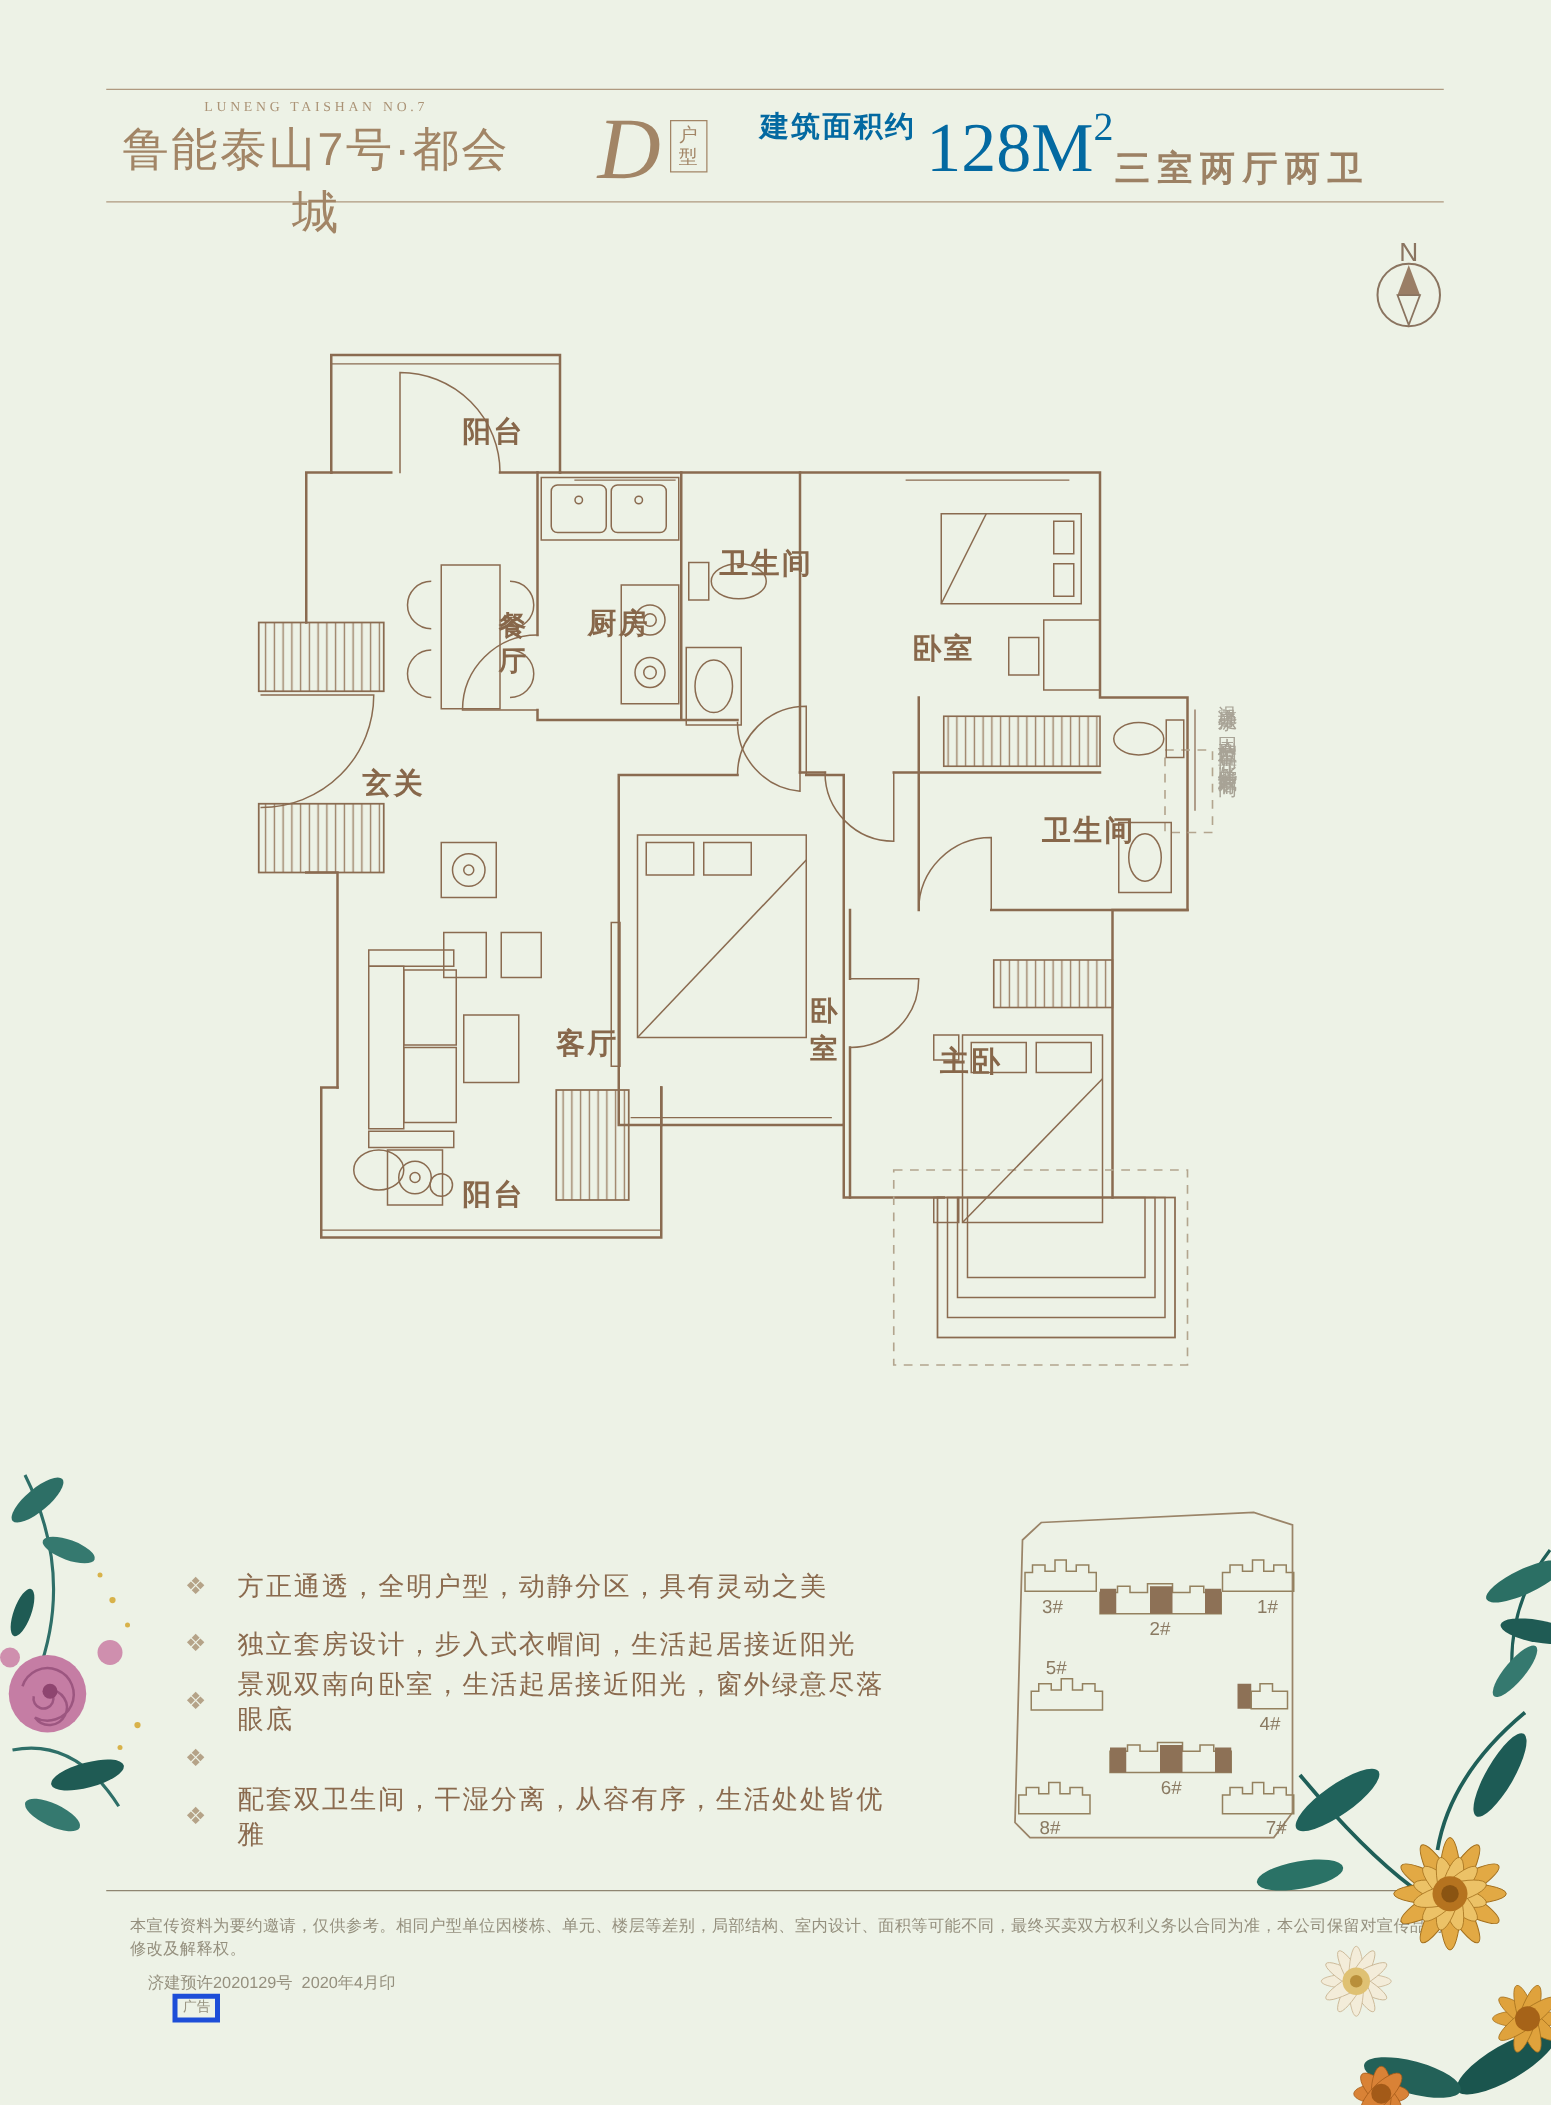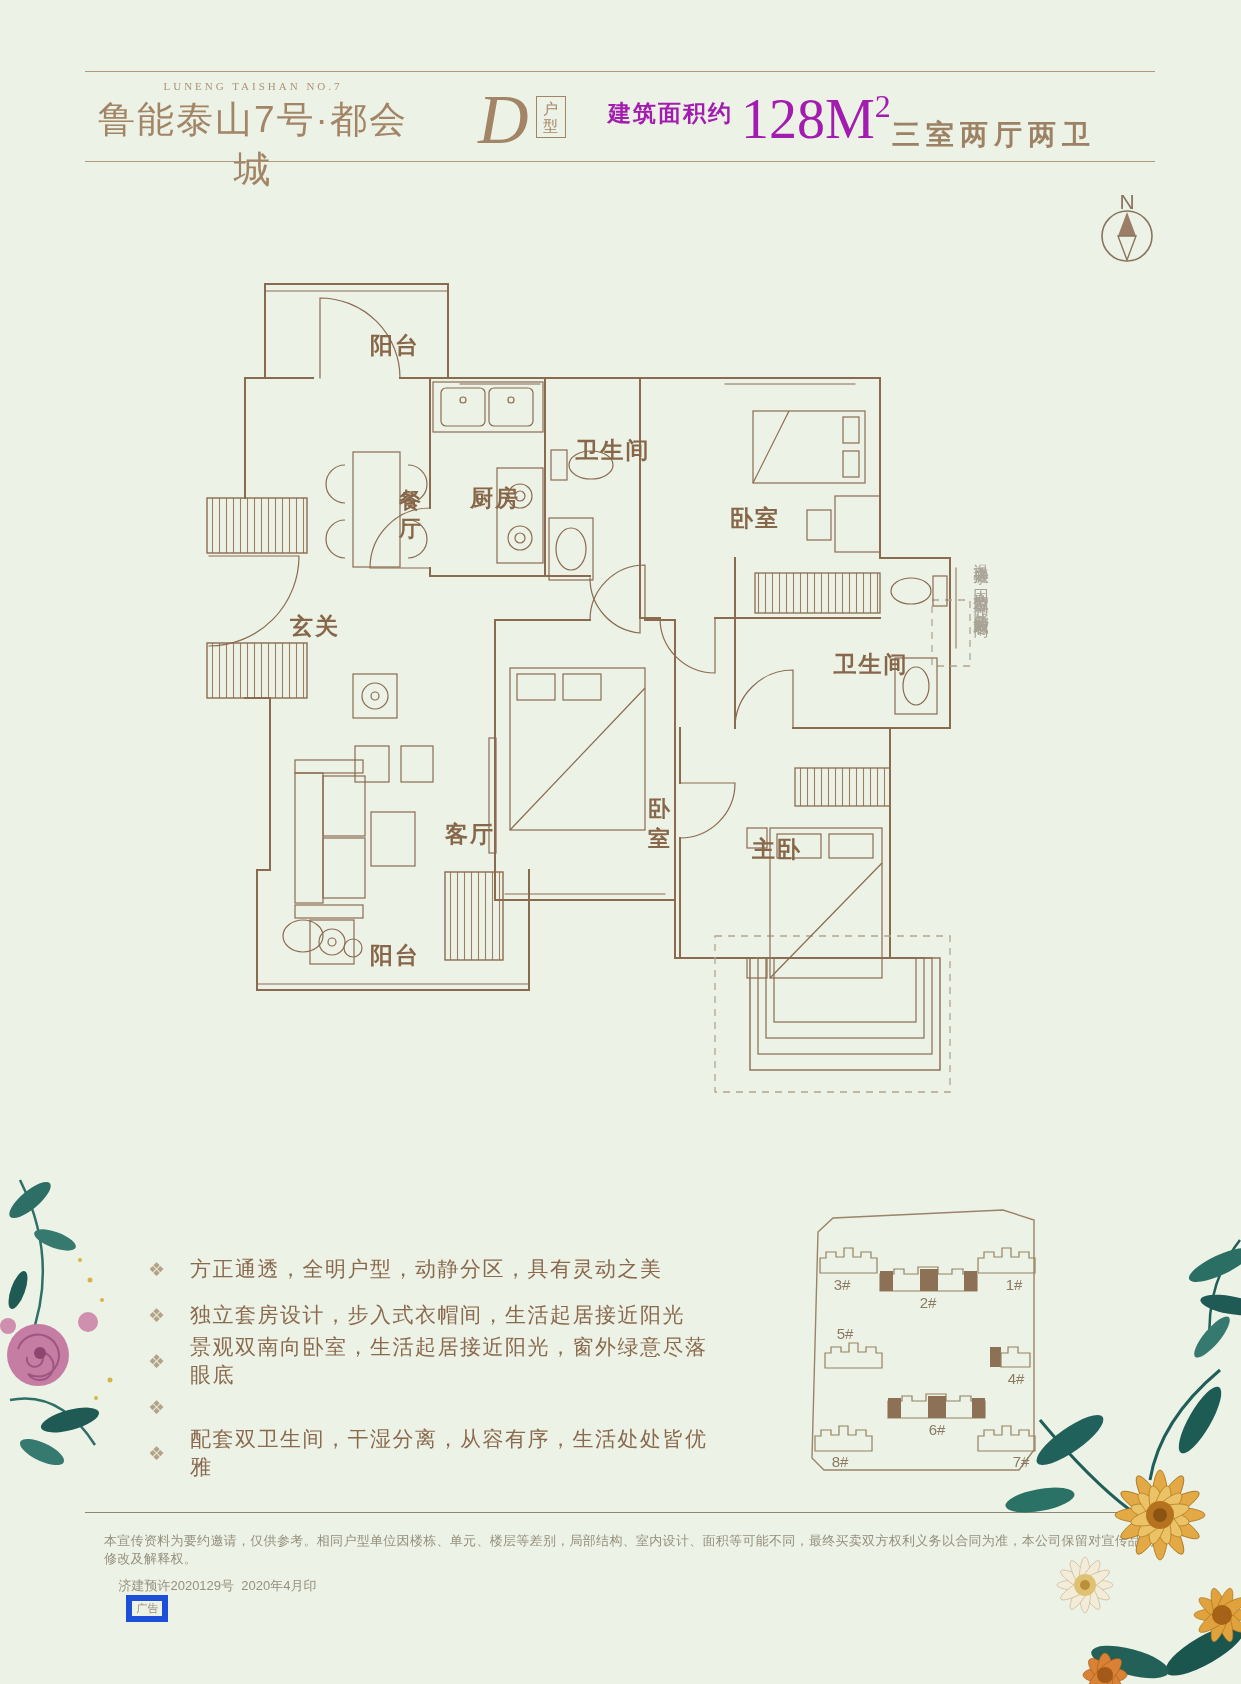--- a/index.html
+++ b/index.html
@@ -7,40 +7,40 @@
         font-family:"Liberation Sans",sans-serif;margin:0 auto}
   
   .rule{position:absolute;left:85px;width:1070px;height:1px;background:#a38b6d;opacity:.85}
   .logo{position:absolute;left:88px;top:80px;width:330px;text-align:center;color:#a2866a}
   .logo-en{font-family:"Liberation Serif",serif;font-size:11px;letter-spacing:3px;color:#ab9376}
   .logo-cn{font-size:37px;font-weight:normal;letter-spacing:2px;margin-top:3px;color:#a28566}
   .unit{position:absolute;left:478px;top:82px;display:flex;align-items:flex-start;color:#a28566}
   .unit-d{font-family:"Liberation Serif",serif;font-style:italic;font-size:70px;line-height:76px}
   .unit-box{border:1.5px solid #a28566;width:24px;padding:3px 2px;margin:14px 0 0 7px;text-align:center}
   .unit-box div{font-size:15px;line-height:17px}
-  .area{position:absolute;left:608px;top:86px;display:flex;align-items:center;color:#a21caf}
+  .area{position:absolute;left:608px;top:86px;display:flex;align-items:flex-start;color:#0369a1}
   .area-prefix{font-size:23px;font-weight:bold;letter-spacing:2px;padding-bottom:11px}
   .area-value{font-family:"Liberation Serif",serif;font-size:56px;line-height:66px;margin-left:8px}
   .area-sup{font-family:"Liberation Serif",serif;font-size:32px;line-height:30px;padding-bottom:26px}
   .spec{position:absolute;left:892px;top:116px;font-size:28px;font-weight:bold;letter-spacing:6px;color:#9c8164}
   
   .side-note{position:absolute;left:968px;top:552px;height:230px;writing-mode:vertical-rl;
              color:#a8a396;font-size:15.5px;letter-spacing:2px;line-height:26px}
   .bottom-note{position:absolute;left:675px;top:1135px;font-size:18.5px;letter-spacing:1px;color:#a6a194}
   
   .features{position:absolute;left:148px;top:1246px;width:580px}
   .feat{display:flex;align-items:center;height:46px}
   .feat-icon{color:#b5a388;font-size:19px;width:42px;flex:0 0 42px}
   .feat-text{color:#8a6a4e;font-size:21px;font-weight:normal;letter-spacing:1.5px}
   
   .footer-rule{position:absolute;left:85px;top:1512px;width:1070px;height:1px;background:#8f8672}
   .disclaimer{position:absolute;left:104px;top:1532px;width:1060px;font-size:13px;letter-spacing:.3px;color:#95907e}
   .permit{position:absolute;left:104px;top:1562px;font-size:13px;color:#95907e;white-space:pre}
-  .adbox{display:inline-block;border:6px solid #1d4ed8;padding:0 4px;font-size:11px;line-height:15px;
-         margin-left:8px;color:#97927f;vertical-align:1px}
+  .adbox{display:inline-block;border:4px solid #1d4ed8;padding:0 4px;font-size:11px;line-height:15px;
+         margin-left:20px;color:#97927f;vertical-align:1px}
   svg{position:absolute;overflow:visible}
   svg text{font-family:"Liberation Sans",sans-serif}
   .room-t{fill:#87674a;font-size:23px;font-weight:bold;letter-spacing:2px;text-anchor:middle}
   .room-s{fill:#87674a;font-size:22px;font-weight:bold;text-anchor:middle}
   .site-t{fill:#8a7a62;font-size:15px;text-anchor:middle}
 </style>
 </head>
 <body>
 
 <div class="page">

